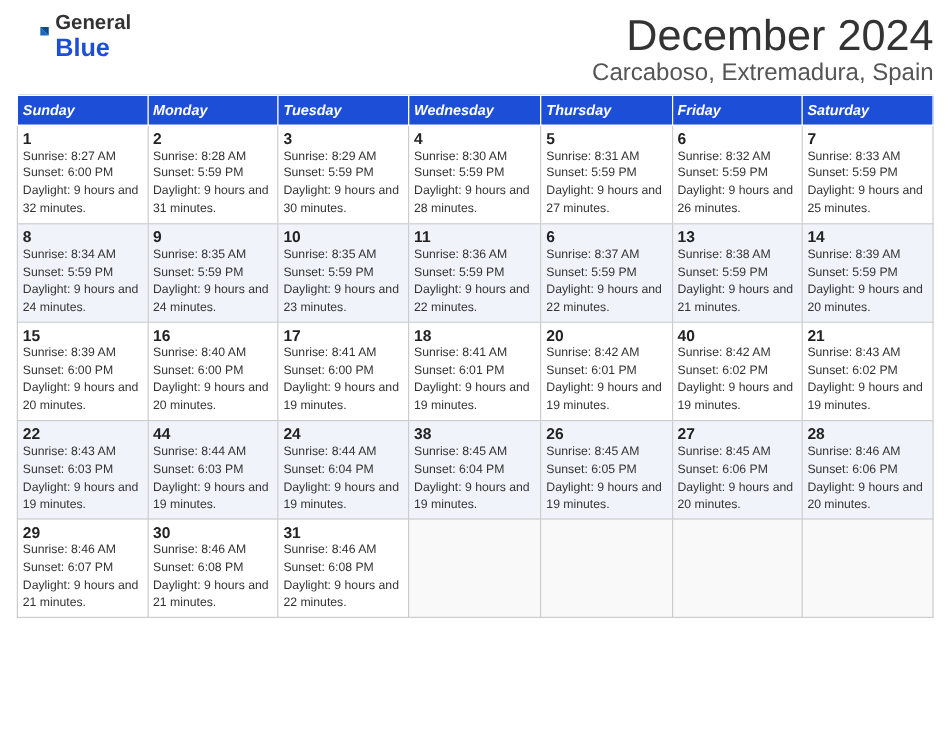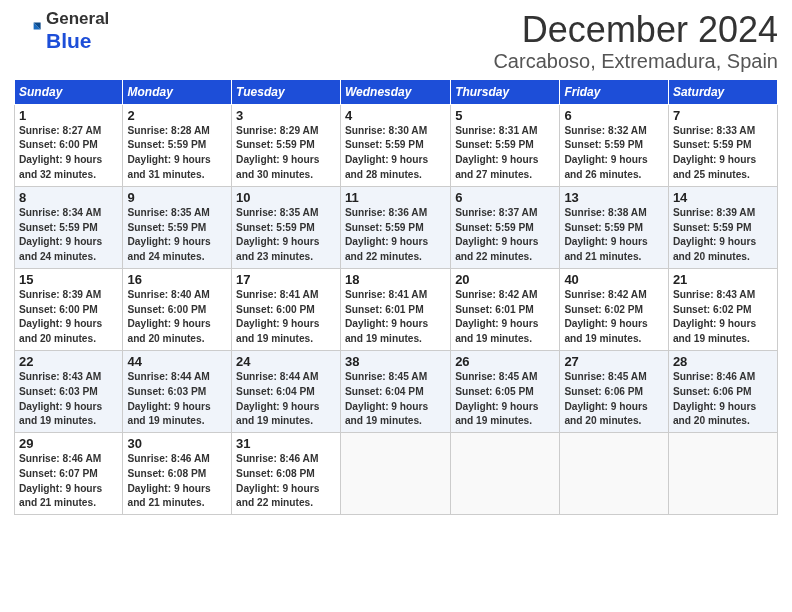--- a/index.html
+++ b/index.html
@@ -73,21 +73,20 @@
       font-size: 13px;
       font-weight: bold;
       color: #222;
       display: block;
       margin-bottom: 1px;
     }
     .day-info {
       color: #333;
       line-height: 1.45;
       font-size: 10.2px;
-      font-weight: bold;
     }
     .empty-cell {
       background: #f9f9f9 !important;
     }
   </style>
 </head>
 <body>
 
 <div class="page">
   <div class="header">

